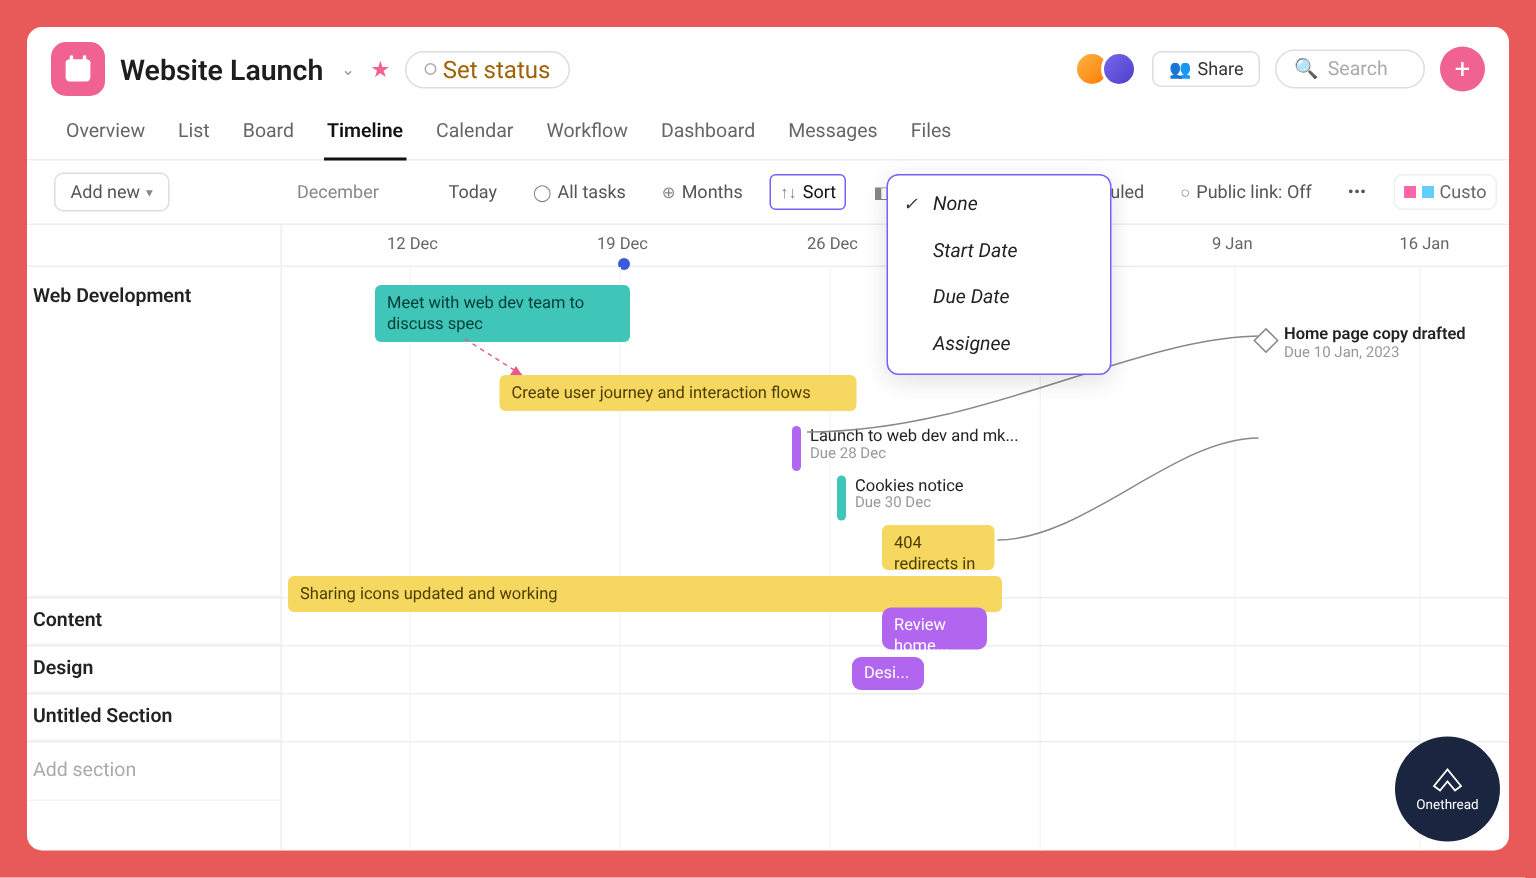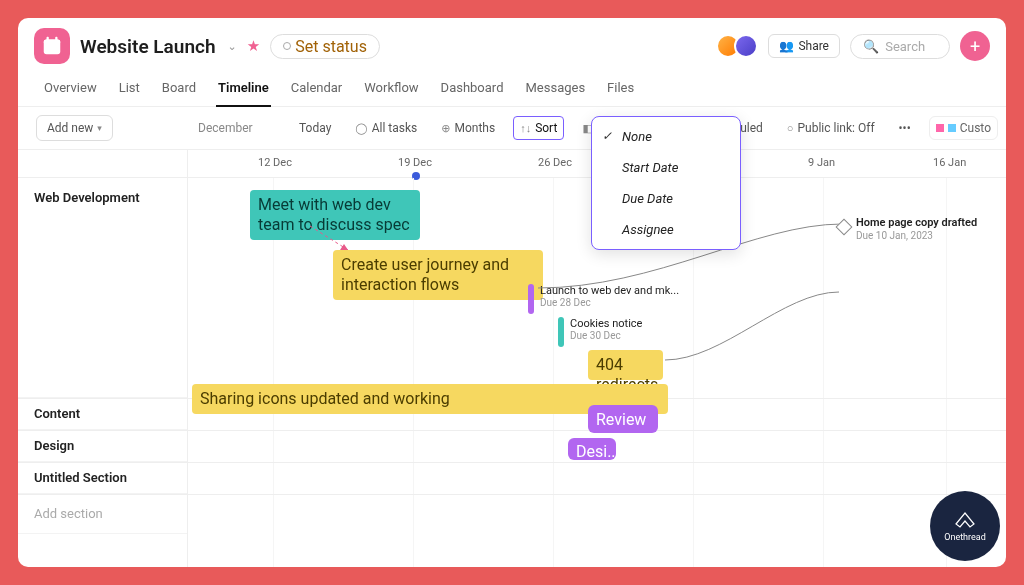--- a/index.html
+++ b/index.html
@@ -41,32 +41,32 @@
 .customize .sq { width: 8px; height: 8px; display: inline-block; }
 
 
 .sort-dropdown { position: absolute; top: 98px; left: 573px; width: 150px; background: #fff; border: 1.5px solid #7a5fff; border-radius: 8px; box-shadow: 0 4px 16px rgba(0,0,0,0.12); z-index: 50; padding: 4px 0; font-size: 13px; }
 .sort-dropdown .opt { padding: 8px 14px 8px 30px; cursor: pointer; position: relative; color: #222; font-style: italic; }
 .sort-dropdown .opt.selected::before { content: "✓"; position: absolute; left: 10px; color: #333; font-size: 12px; }
 
 
 .timeline-area { flex: 1; display: flex; position: relative; overflow: hidden; }
 .left-col { width: 170px; border-right: 1px solid #eee; }
-.section-row { padding: 12px 16px; font-size: 13px; font-weight: 600; color: #222; border-bottom: 1px solid #f3f3f3; }
+.section-row { padding: 12px 4px; font-size: 13px; font-weight: 600; color: #222; border-bottom: 1px solid #f3f3f3; }
 .section-row.faded { color: #aaa; font-weight: 400; cursor: pointer; }
 .left-spacer { height: 28px; border-bottom: 1px solid #eee; }
 
 .grid-col { flex: 1; position: relative; }
 .date-header { height: 28px; border-bottom: 1px solid #eee; position: relative; font-size: 11px; color: #666; }
 .date-header .dh { position: absolute; top: 6px; }
 .vline { position: absolute; top: 28px; bottom: 0; width: 1px; background: #f5f5f5; }
 .today-marker { position: absolute; top: 22px; width: 8px; height: 8px; background: #3b5bdb; border-radius: 50%; transform: translateX(-4px); }
 
 
-.task { position: absolute; border-radius: 4px; font-size: 16px; padding: 5px 8px; color: #222; cursor: pointer; line-height: 1.25; }
+.task { position: absolute; border-radius: 4px; font-size: 11px; padding: 5px 8px; color: #222; cursor: pointer; line-height: 1.25; }
 .task.teal { background: #3fc6b8; color: #073b36; }
 .task.yellow { background: #f6d860; color: #4b3d00; }
 .task.purple-bar { background: #b266f0; width: 6px; padding: 0; height: 30px; }
 .task.teal-bar { background: #3fc6b8; width: 6px; padding: 0; height: 30px; }
 .task.purple-pill { background: #b266f0; color: #fff; border-radius: 6px; }
 .task-label { position: absolute; font-size: 11px; color: #222; }
 .task-sub { font-size: 10px; color: #999; }
 .milestone { position: absolute; }
 .milestone .dia { width: 12px; height: 12px; background: #fff; border: 1.5px solid #888; transform: rotate(45deg); display: inline-block; }
 .milestone .mlabel { position: absolute; left: 18px; top: -2px; font-size: 11px; font-weight: 600; color: #222; white-space: nowrap; }
@@ -211,21 +211,21 @@
       <div class="section-divider" style="top:312px;"></div>
       <div class="section-divider" style="top:344px;"></div>
 
       <div class="task teal" style="left:62px; top:40px; width:170px;">Meet with web dev team to discuss spec</div>
 
       <svg class="connector" style="left:120px; top:74px; width:50px; height:30px; border:none;">
           <path d="M2 2 L40 26" stroke="#e85a8a" stroke-dasharray="3,3" fill="none"></path>
           <path d="M36 20 L40 26 L32 26 Z" fill="#e85a8a"></path>
         </svg>
 
-      <div class="task yellow" style="left:145px; top:100px; width:210px;">Create user journey and interaction flows</div>
+      <div class="task yellow" style="left:145px; top:100px; width:238px;">Create user journey and interaction flows</div>
 
       <div class="task purple-bar" style="left:340px; top:134px;"></div>
       <div class="task-label" style="left:352px; top:134px;">
         <div>Launch to web dev and mk...</div>
         <div class="task-sub">Due 28 Dec</div>
       </div>
 
       <div class="task teal-bar" style="left:370px; top:167px;"></div>
       <div class="task-label" style="left:382px; top:167px;">
         <div>Cookies notice</div>

